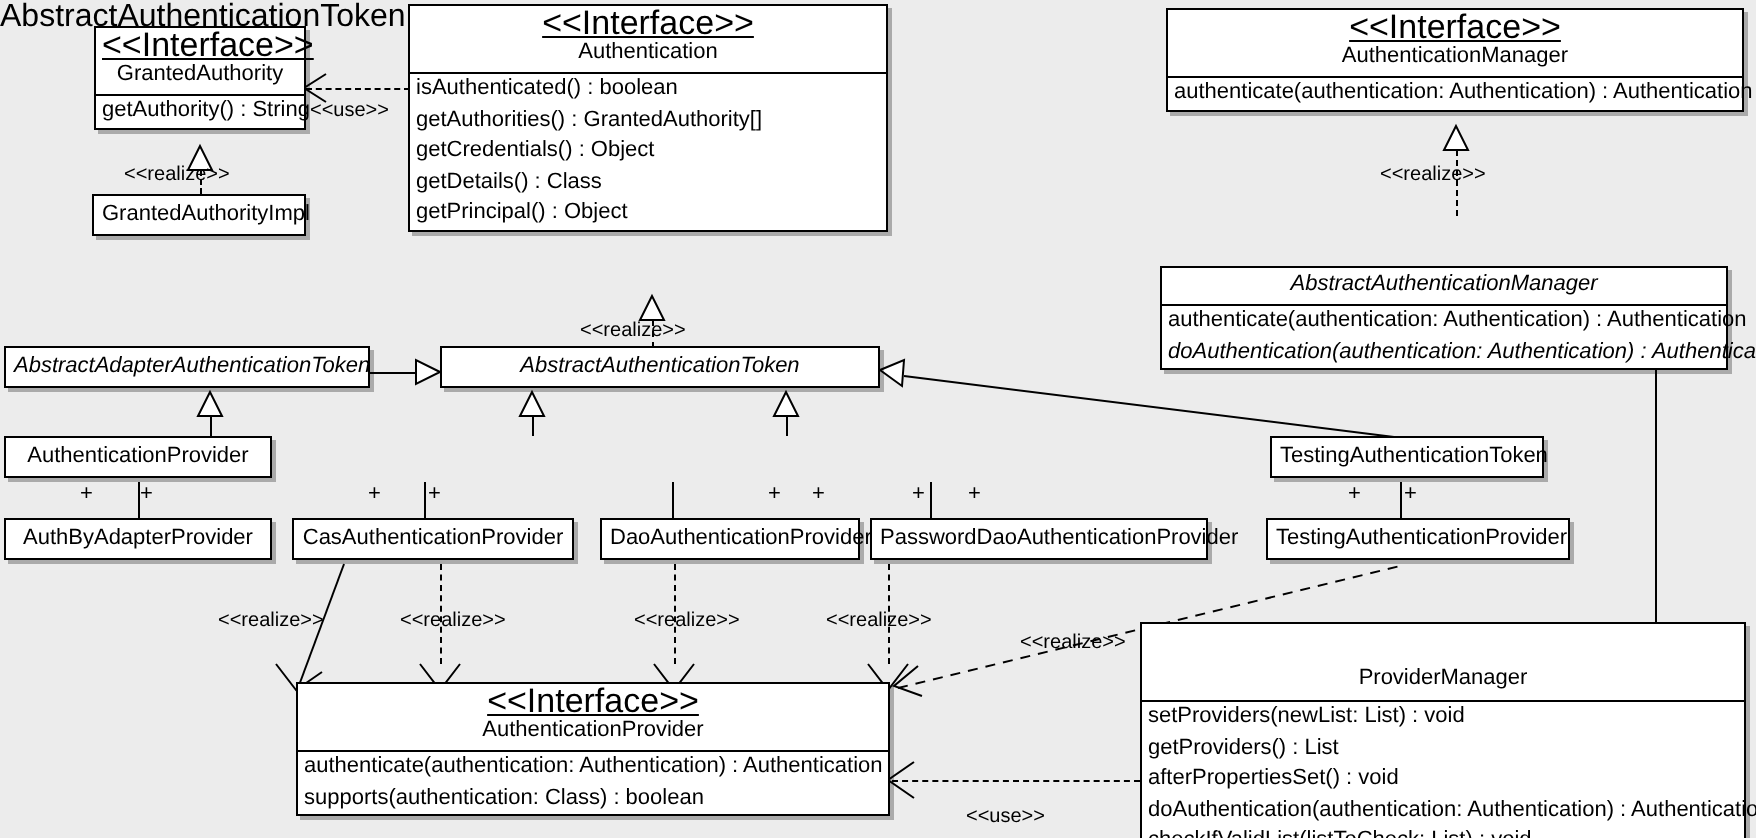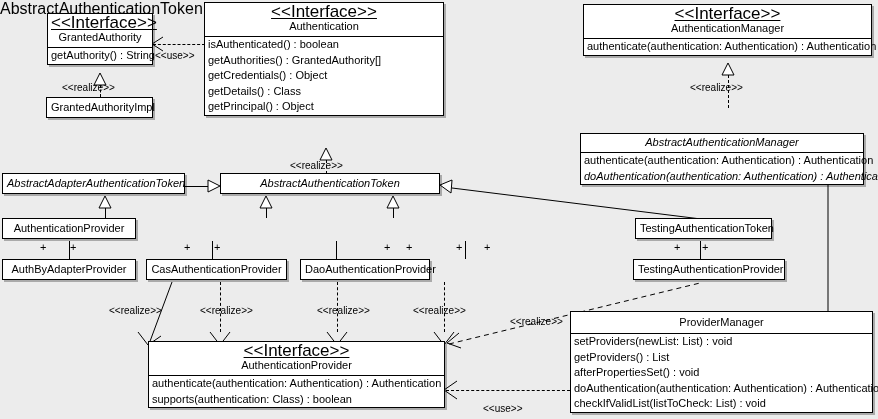--- a/index.html
+++ b/index.html
@@ -316,20 +316,25 @@
   </div>
 
   
   <div class="cls compact" style="left:300px; top:259px; width:130px;">
     <div class="hdr">
       <span class="cname">DaoAuthenticationProvider</span>
     </div>
   </div>
 
   
+  <div class="cls compact" style="left:435px; top:259px; width:169px;">
+    <div class="hdr">
+      <span class="cname">PasswordDaoAuthenticationProvider</span>
+    </div>
+  </div>
 
   
   <div class="cls compact" style="left:633px; top:259px; width:152px;">
     <div class="hdr">
       <span class="cname">TestingAuthenticationProvider</span>
     </div>
   </div>
 
   
   <div class="cls" style="left:148px; top:341px; width:297px;">
@@ -338,21 +343,21 @@
       <span class="cname">AuthenticationProvider</span>
     </div>
     <div class="ops">
       <div class="op">authenticate(authentication: Authentication) : Authentication</div>
       <div class="op">supports(authentication: Class) : boolean</div>
     </div>
   </div>
 
   
   <div class="cls" style="left:570px; top:311px; width:303px;">
-    <div class="hdr" style="padding-top:3px; padding-bottom:3px;">
+    <div class="hdr" style="padding-top:20px; padding-bottom:3px;">
       <span class="cname">ProviderManager</span>
     </div>
     <div class="ops">
       <div class="op">setProviders(newList: List) : void</div>
       <div class="op">getProviders() : List</div>
       <div class="op">afterPropertiesSet() : void</div>
       <div class="op">doAuthentication(authentication: Authentication) : Authentication</div>
       <div class="op">checkIfValidList(listToCheck: List) : void</div>
     </div>
   </div>

